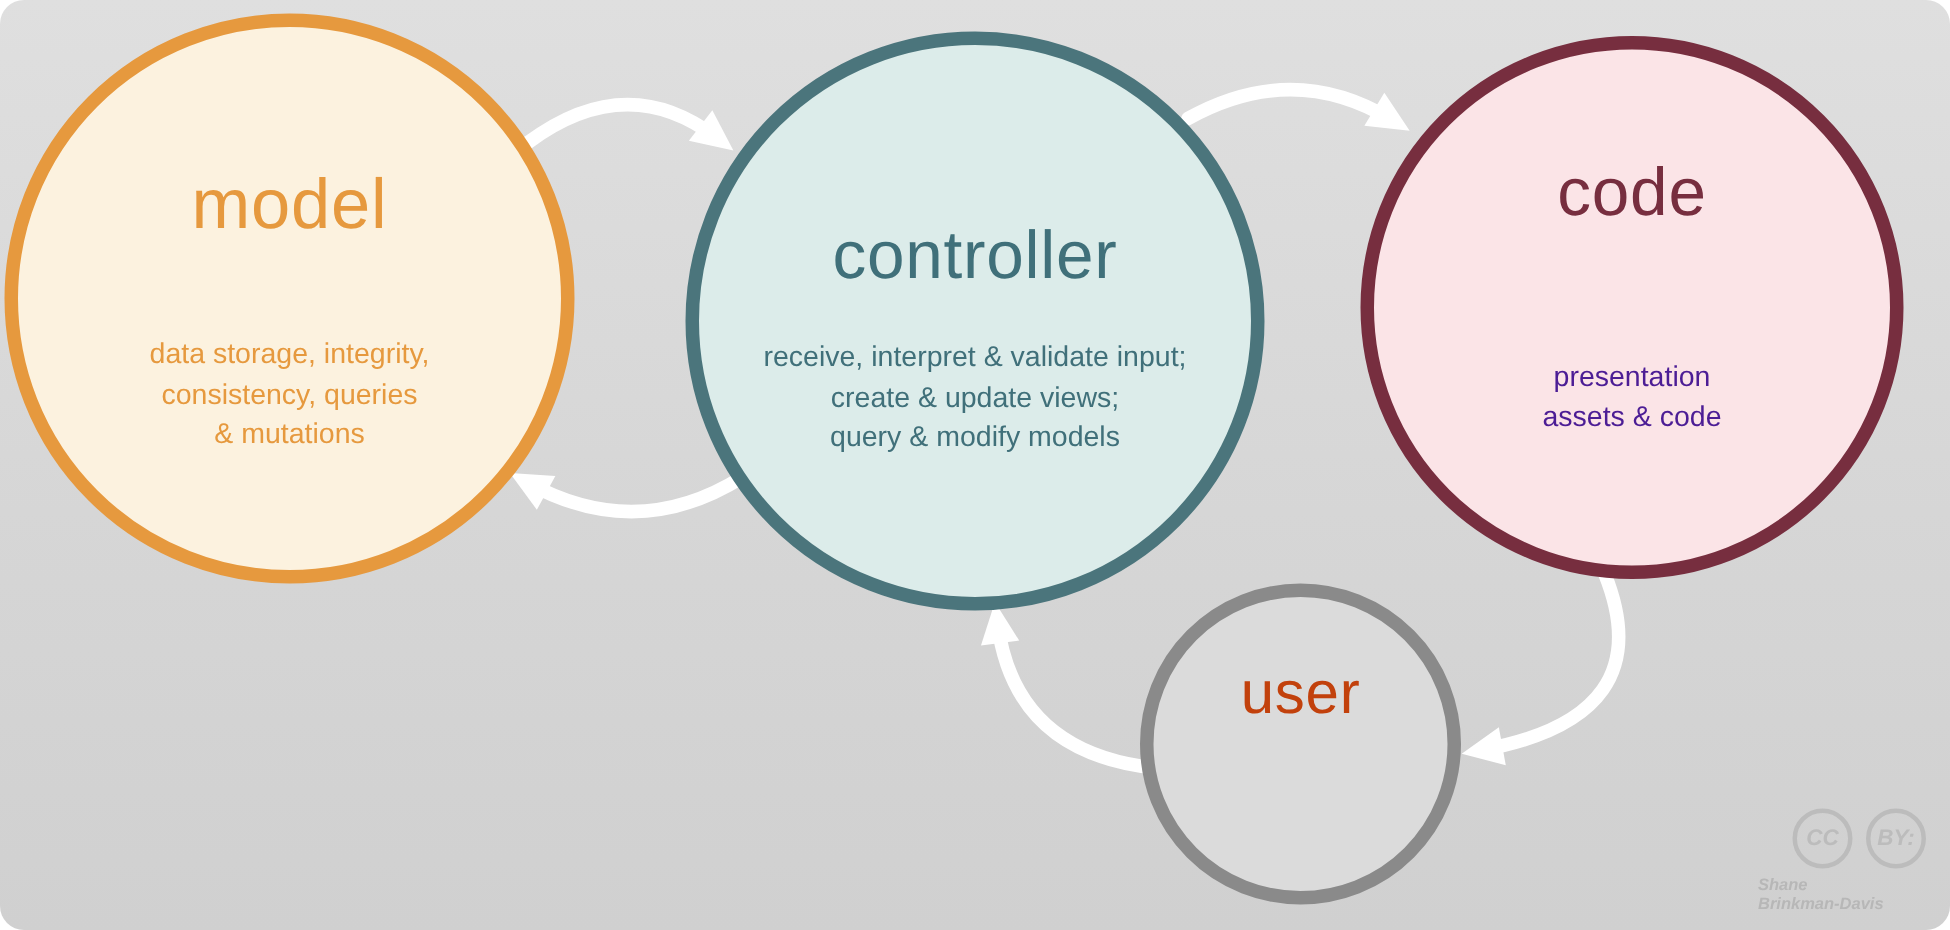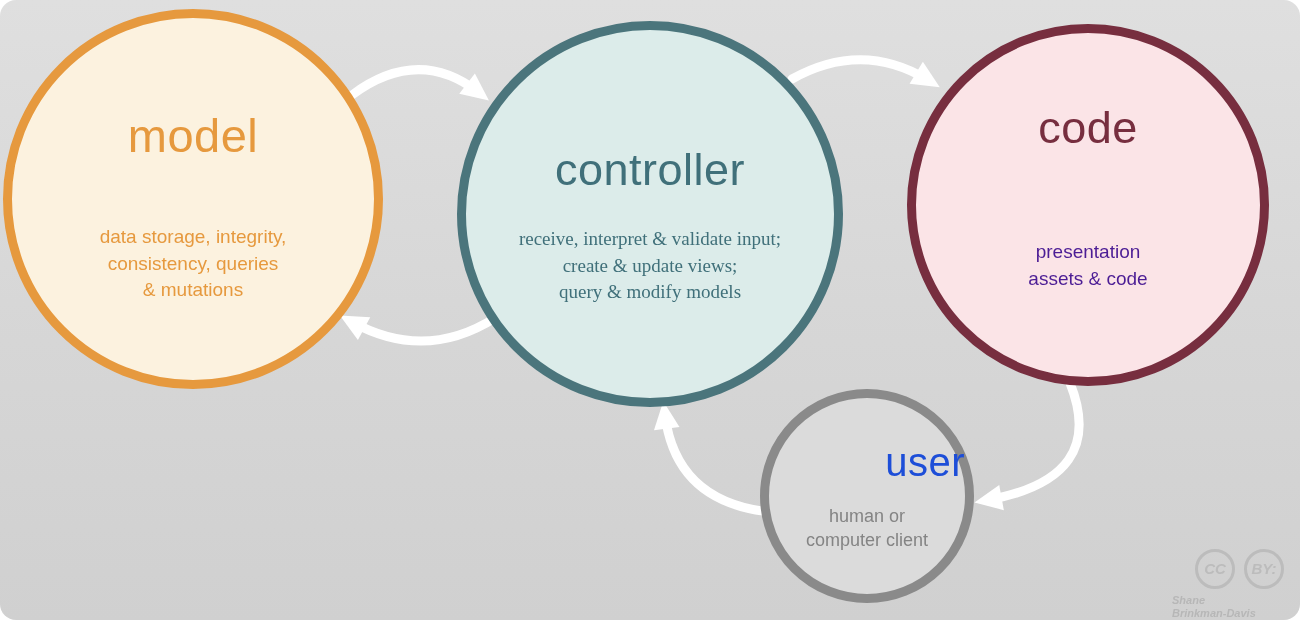--- a/index.html
+++ b/index.html
@@ -46,34 +46,34 @@
     white-space: pre-line;
     line-height: 1.4;
   }
 
   .node-model      { left: 3px;   top: 9px;   width: 380px; height: 380px; }
   .node-model .title { top: 94px;  font-size: 47px; }
   .node-model .desc  { top: 206px; font-size: 19px; text-align: center; }
 
   .node-controller { left: 457px; top: 21px;  width: 386px; height: 386px; }
   .node-controller .title { top: 76px;  font-size: 45px; }
-  .node-controller .desc  { top: 196px; font-size: 19px; font-family: Liberation Serif, serif; }
+  .node-controller .desc  { top: 196px; font-size: 19px; }
 
   .node-view       { left: 907px; top: 24px;  width: 362px; height: 362px; }
   .node-view .title { top: 72px;  font-size: 45px; }
   .node-view .desc  { top: 206px; font-size: 19px; }
 
   .node-user       { left: 760px; top: 389px; width: 214px; height: 214px; }
   .node-user .title { top: 44px;  font-size: 40px; }
   .node-user .desc  { top: 106px; font-size: 18px; line-height: 1.35; }
 
   .attribution {
     position: absolute;
     right: 16px;
-    bottom: 0;
+    bottom: 10px;
     width: 112px;
     color: #b7b7b7;
     font-style: italic;
   }
   .badges {
     display: flex;
     justify-content: flex-end;
     gap: 9px;
   }
   .badge {
@@ -130,23 +130,21 @@
 query &amp; modify models</div>
   </div>
 
   <div class="node node-view" style="background: rgb(251, 228, 231); border-color: rgb(119, 46, 63);">
     <div class="title" style="color: rgb(119, 46, 63);">code</div>
     <div class="desc" style="color: #4c1d95;">presentation
 assets &amp; code</div>
   </div>
 
   <div class="node node-user" style="background: rgb(219, 219, 219); border-color: rgb(138, 138, 138);">
-    <div class="title" style="color: #1d4ed8; text-align: right;">user</div>
-    <div class="desc" style="color: rgb(132, 132, 132);">human or
-computer client</div>
+    <div class="title" style="color: #c2410c;">user</div>
   </div>
 
   <div class="attribution">
     <div class="badges">
       <div class="badge">CC</div>
       <div class="badge">BY:</div>
     </div>
     <div class="credit">Shane
 Brinkman-Davis</div>
   </div>

